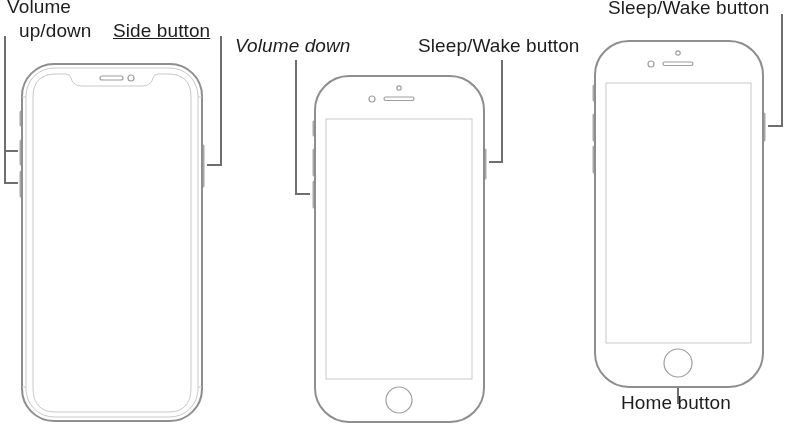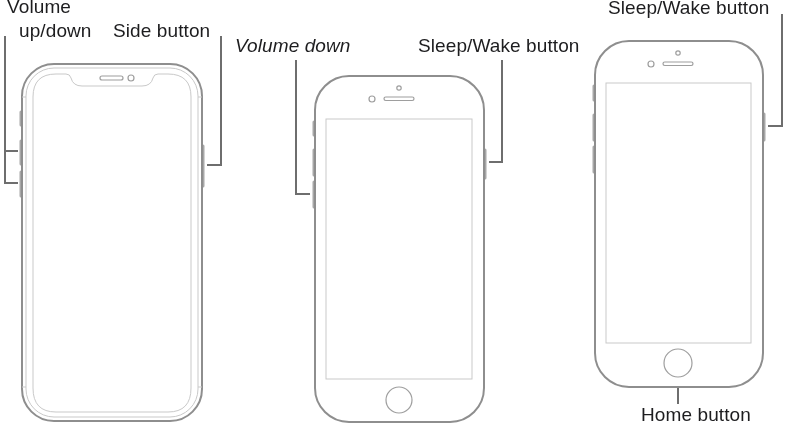--- a/index.html
+++ b/index.html
@@ -86,19 +86,19 @@
     <rect class="detail" x="663" y="62" width="30" height="3.5" rx="1.7"></rect>
     <circle class="detail" cx="678" cy="363" r="14"></circle>
   </g>
 
   <polyline class="leader" points="782,14 782,126 768,126"></polyline>
   <line class="leader" x1="678" y1="388" x2="678" y2="404"></line>
 </svg>
 
 <div class="label" style="left:7px; top:-4px;">Volume</div>
 <div class="label" style="left:19px; top:20px;">up/down</div>
-<div class="label" style="left:113px; top:20px;">Side button</div>
+<div class="label" style="left:113px; top:20px;text-decoration:underline;">Side button</div>
 
 <div class="label" style="left:235px; top:35px;font-style:italic;">Volume down</div>
 <div class="label" style="left:418px; top:35px;">Sleep/Wake button</div>
 
 <div class="label" style="left:608px; top:-3px;">Sleep/Wake button</div>
-<div class="label" style="left:621px; top:404px;margin-left:20px;">Home button</div>
+<div class="label" style="left:621px; top:392px;">Home button</div>
 
 </body></html>

